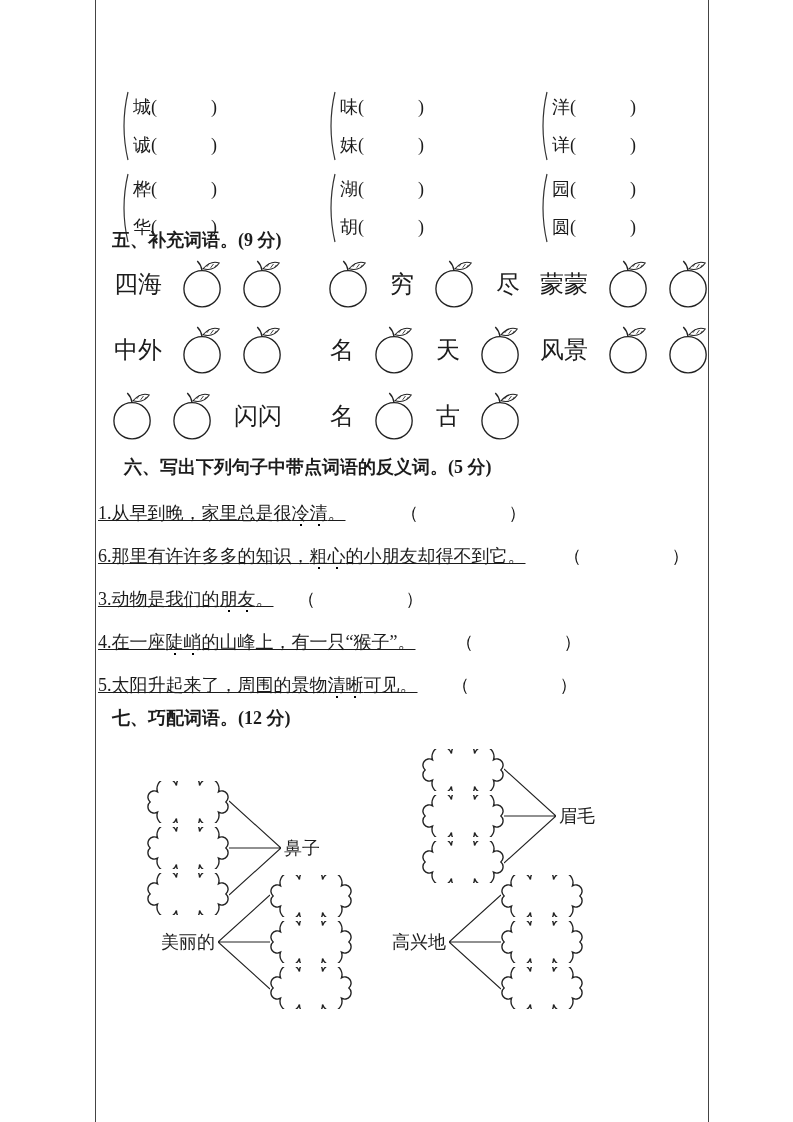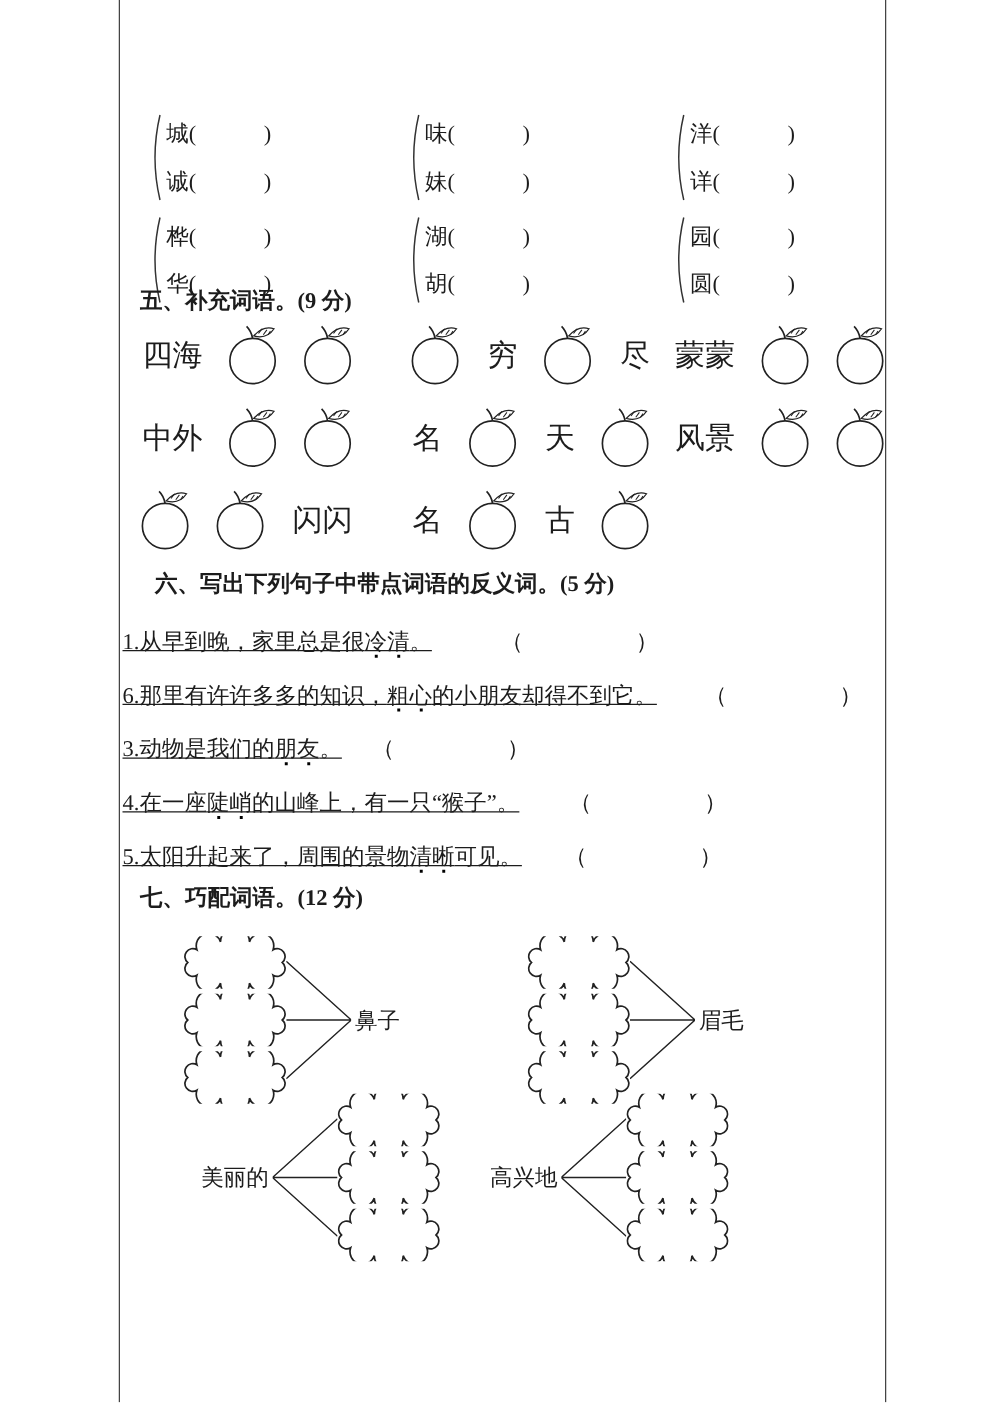--- a/index.html
+++ b/index.html
@@ -42,21 +42,21 @@
     background-size:18px 4px;background-repeat:repeat-x;background-position:left bottom;
     padding-bottom:4px;
   }
 
   
   .match-group{position:absolute;display:flex;align-items:center;}
   .clouds{display:flex;flex-direction:column;gap:4px;}
   .cloud{width:82px;height:42px;}
   .connector{width:52px;height:136px;flex:0 0 auto;}
   .match-label{font-size:18px;white-space:nowrap;margin:0 3px;}
-  .g-a{left:147px;top:748px;}
+  .g-a{left:147px;top:780px;}
   .g-b{left:422px;top:748px;}
   .g-c{left:138px;top:874px;margin-left:20px;}
   .g-d{left:389px;top:874px;}
 </style>
 </head>
 <body>
 
 <div class="page">
   <div class="border-line bl-left"></div>
   <div class="border-line bl-right"></div>

